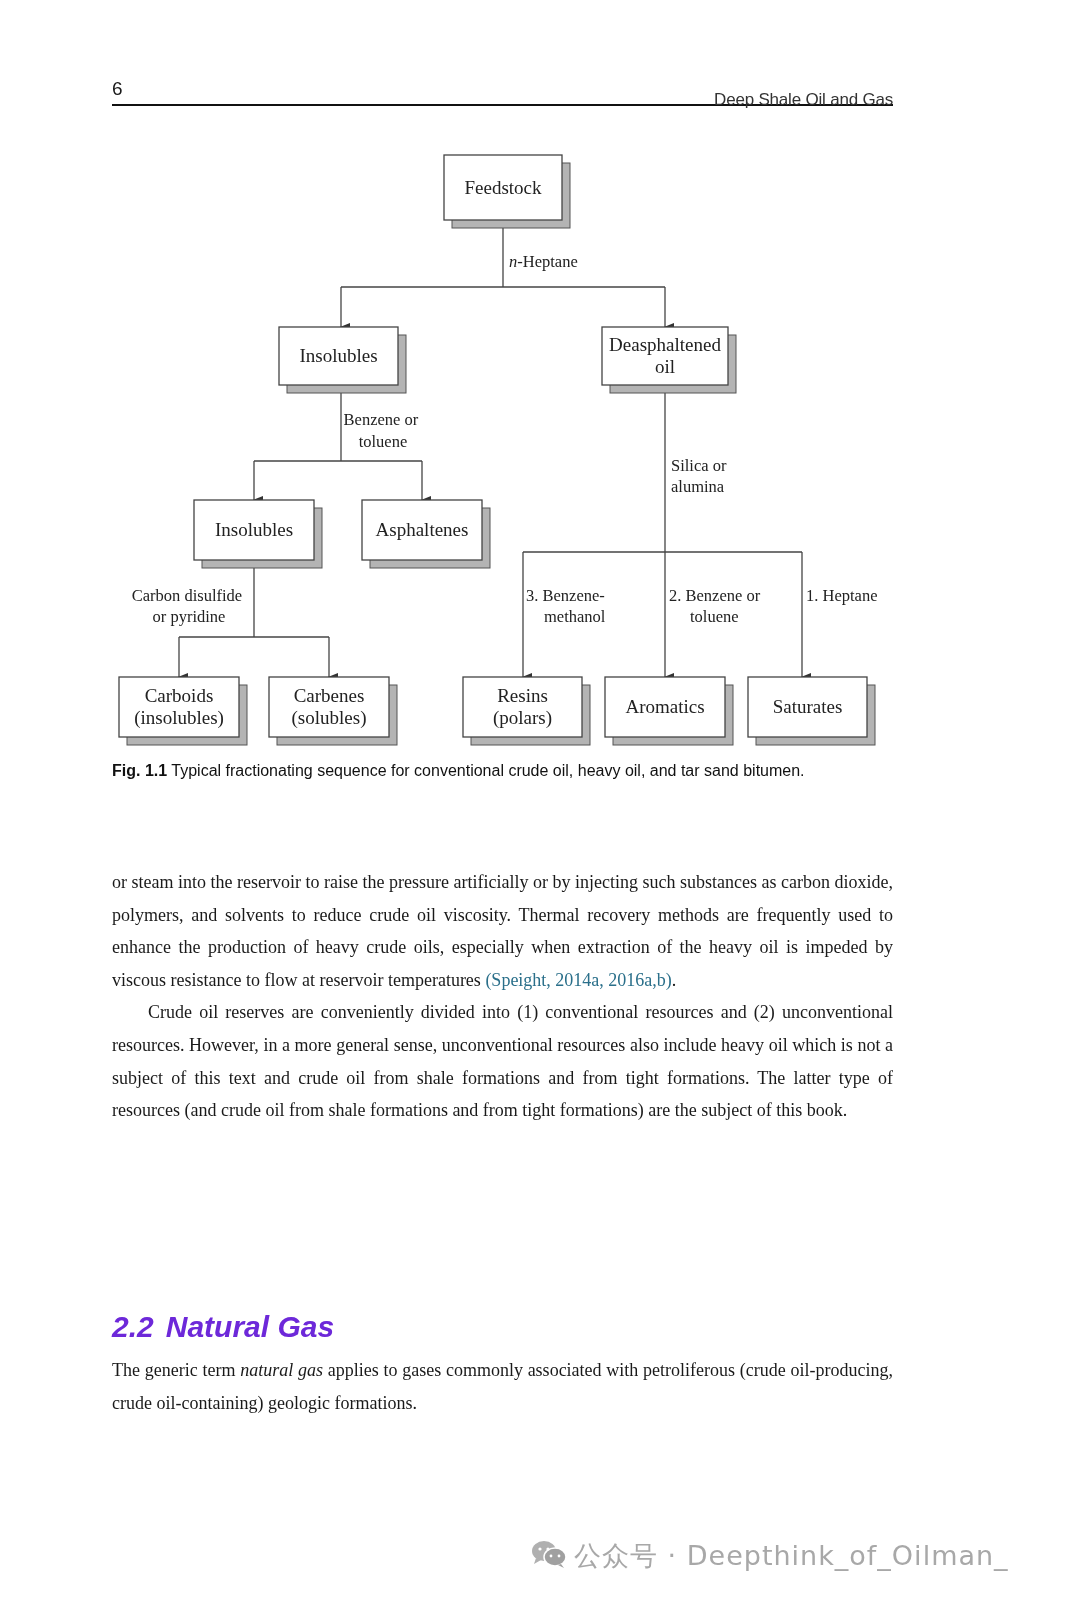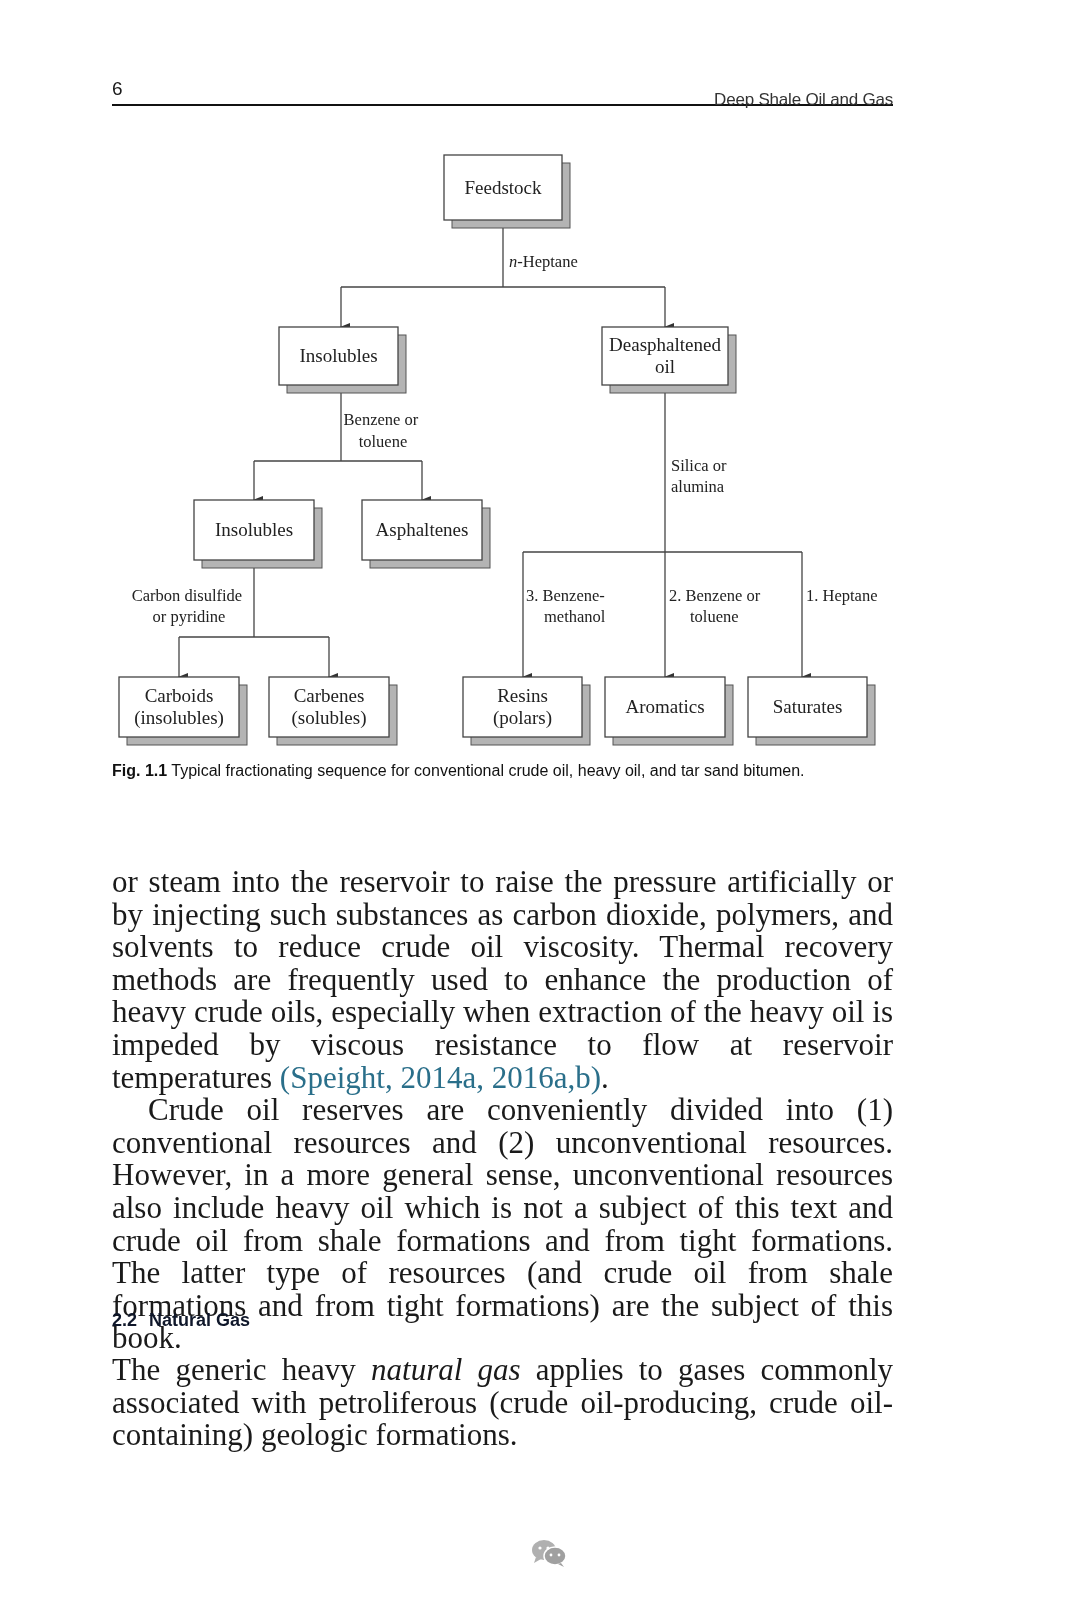--- a/index.html
+++ b/index.html
@@ -4,25 +4,25 @@
 <style>
   html, body { margin: 0; padding: 0; background: #ffffff; }
   body { width: 1080px; height: 1620px; position: relative; overflow: hidden; font-family: "Liberation Serif", serif; color: #1a1a1a; }
   .running-head { position: absolute; left: 112px; top: 78px; width: 781px; height: 26px; border-bottom: 2px solid #111; }
   .page-num { position: absolute; left: 0; top: 0; font-family: "Liberation Sans", sans-serif; font-size: 19px; }
   .book-title { position: absolute; right: 0; top: 2px; font-family: "Liberation Sans", sans-serif; font-size: 17px; font-weight: 300; color: #333; letter-spacing: -0.2px; margin-top: 10px; }
   svg.diagram { position: absolute; left: 0; top: 0; }
   .diagram text { font-family: "Liberation Serif", serif; fill: #222; }
   .caption { position: absolute; left: 112px; top: 758px; width: 781px; font-family: "Liberation Sans", sans-serif; font-size: 16px; line-height: 26px; color: #111; text-align: justify; }
   .caption b { font-weight: bold; }
-  .body-text { position: absolute; left: 112px; width: 781px; font-family: "Liberation Serif", serif; font-size: 31px; line-height: 32.6px; text-align: justify; color: #1a1a1a; }
+  .body-text { position: absolute; left: 112px; width: 781px; font-family: "Liberation Serif", serif; font-size: 18px; line-height: 32.6px; text-align: justify; color: #1a1a1a; }
   .body-text p { margin: 0; }
   .indent { text-indent: 36px; }
   .cite { color: #2a6f8a; }
-  .section-heading { position: absolute; left: 112px; top: 1310px; font-family: "Liberation Sans", sans-serif; font-size: 18px; font-weight: bold; color: #0f172a; }
+  .section-heading { position: absolute; left: 112px; top: 1310px; font-family: "Liberation Sans", sans-serif; font-size: 30px; font-weight: bold; color: #6d28d9; font-style: italic; }
   .section-heading span { margin-right: 12px; }
   .watermark { position: absolute; left: 530px; top: 1538px; font-family: "DejaVu Sans", sans-serif; font-size: 27px; color: #a8a8a8; white-space: nowrap; letter-spacing: 1px; }
   .wm-icon { display: inline-block; width: 38px; height: 30px; vertical-align: -4px; margin-right: 6px; }
 </style>
 </head>
 <body>
 
 <div class="running-head">
   <span class="page-num">6</span>
   <span class="book-title">Deep Shale Oil and Gas</span>
@@ -152,29 +152,29 @@
 <div class="body-text" style="top:866px;">
   <p><span>or steam into the reservoir to raise the pressure artificially or by injecting such substances as carbon dioxide, polymers, and solvents to reduce crude oil viscosity. Thermal recovery methods are frequently used to enhance the production of heavy crude oils, especially when extraction of the heavy oil is impeded by viscous resistance to flow at reservoir temperatures </span><span class="cite">(Speight, 2014a, 2016a,b)</span><span>.</span></p>
   <p class="indent">Crude oil reserves are conveniently divided into (1) conventional resources and (2) unconventional resources. However, in a more general sense, unconventional resources also include heavy oil which is not a subject of this text and crude oil from shale formations and from tight formations. The latter type of resources (and crude oil from shale formations and from tight formations) are the subject of this book.</p>
 </div>
 
 <div class="section-heading">
   <span>2.2</span><span>Natural Gas</span>
 </div>
 
 <div class="body-text" style="top:1354px;">
-  <p><span>The generic heavy </span><i>natural gas</i><span> applies to gases commonly associated with petroliferous (crude oil-producing, crude oil-containing) geologic formations.</span></p>
+  <p><span>The generic term </span><i>natural gas</i><span> applies to gases commonly associated with petroliferous (crude oil-producing, crude oil-containing) geologic formations.</span></p>
 </div>
 
 <div class="watermark">
   <span class="wm-icon">
     <svg width="38" height="30" viewBox="0 0 38 30">
       <ellipse cx="14" cy="12" rx="12" ry="10" fill="#b0b0b0"></ellipse>
       <path d="M6,19 L4,25 L11,21 Z" fill="#b0b0b0"></path>
       <ellipse cx="25" cy="18" rx="11" ry="9" fill="#a0a0a0" stroke="#fff" stroke-width="1.5"></ellipse>
       <path d="M31,25 L34,29 L28,26 Z" fill="#a0a0a0"></path>
       <circle cx="10" cy="10" r="1.6" fill="#fff"></circle>
         <circle cx="18" cy="10" r="1.6" fill="#fff"></circle>
       <circle cx="21" cy="17" r="1.4" fill="#fff"></circle>
         <circle cx="29" cy="17" r="1.4" fill="#fff"></circle>
     </svg>
-  </span>
+  </span><span>公众号 · Deepthink_of_Oilman_</span>
 </div>
 
 </body></html>

